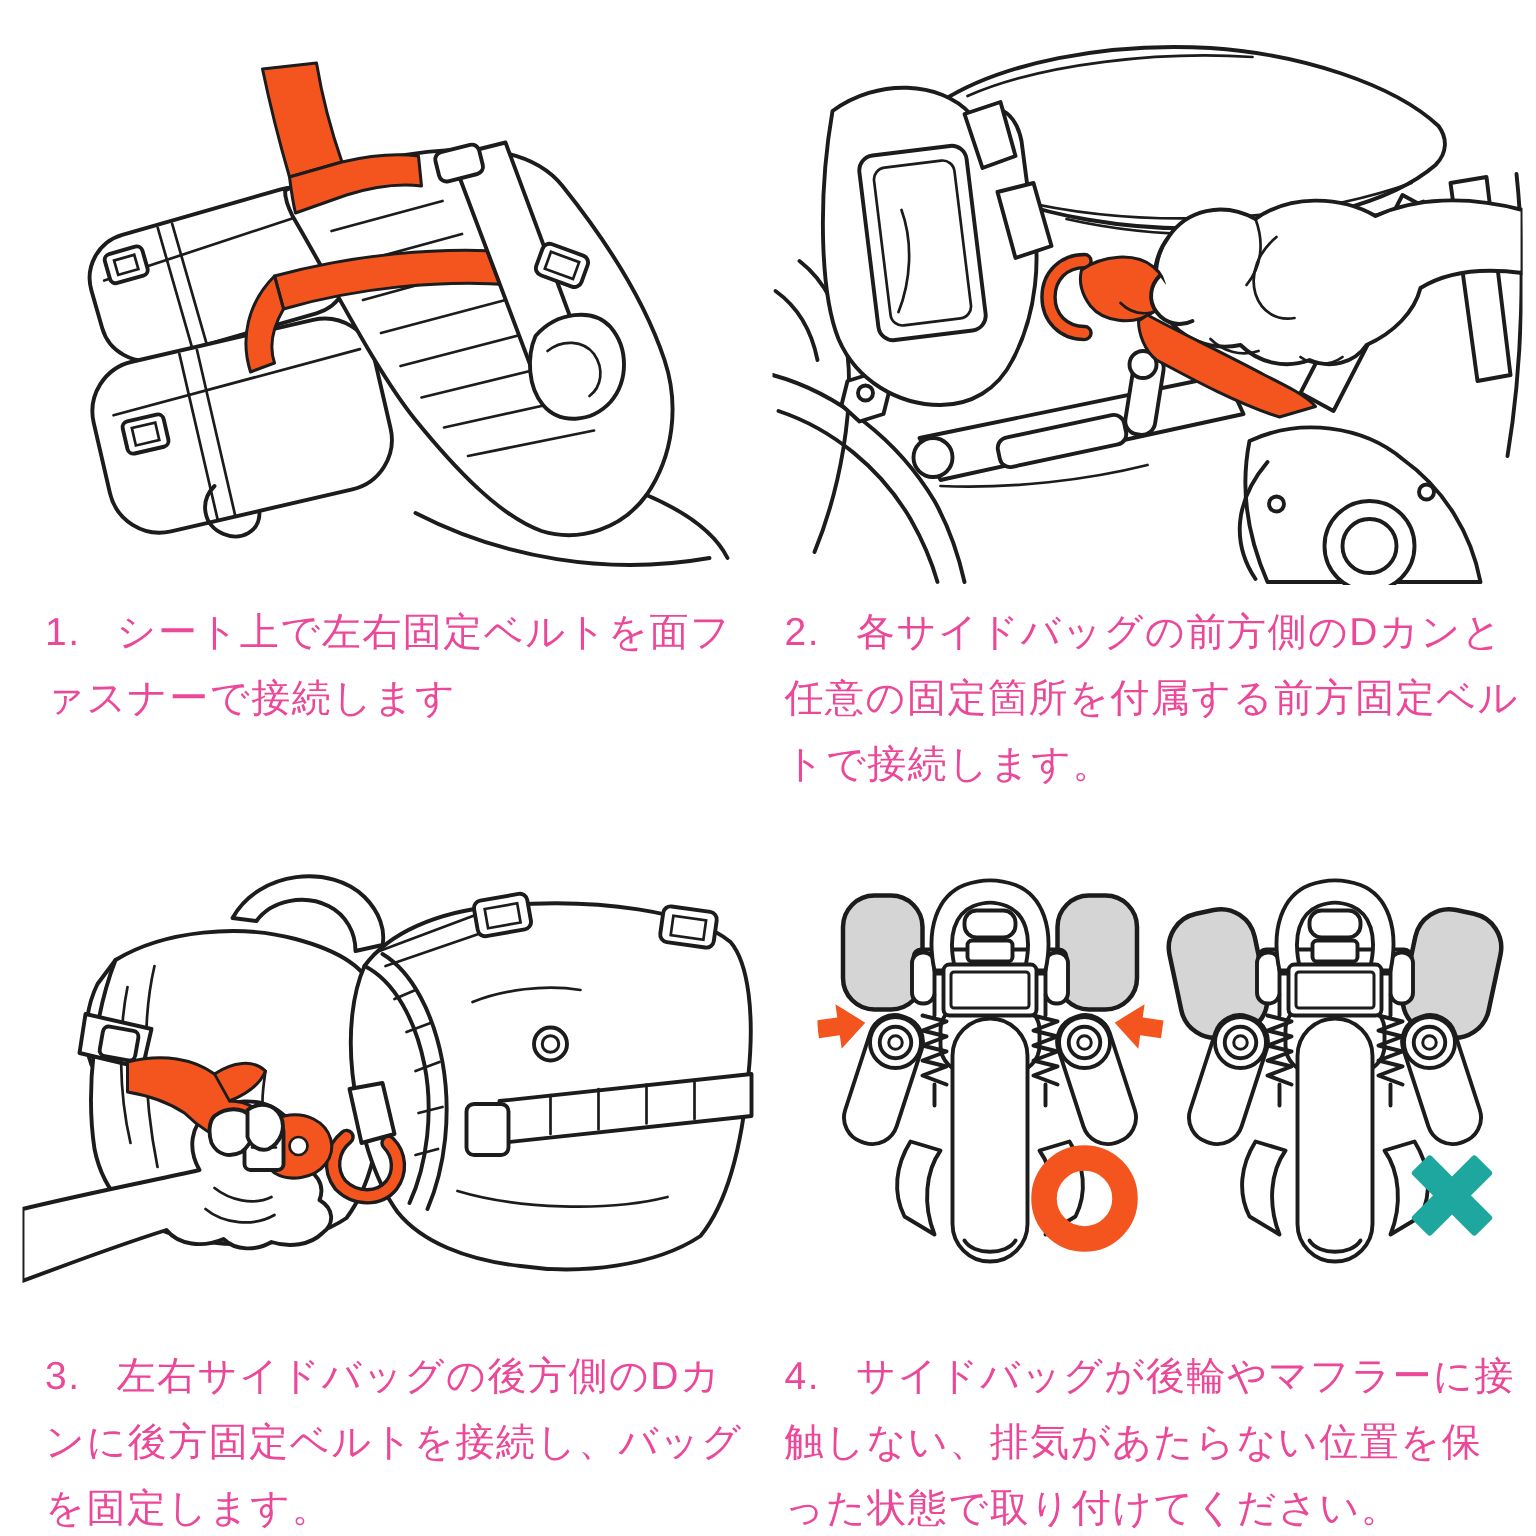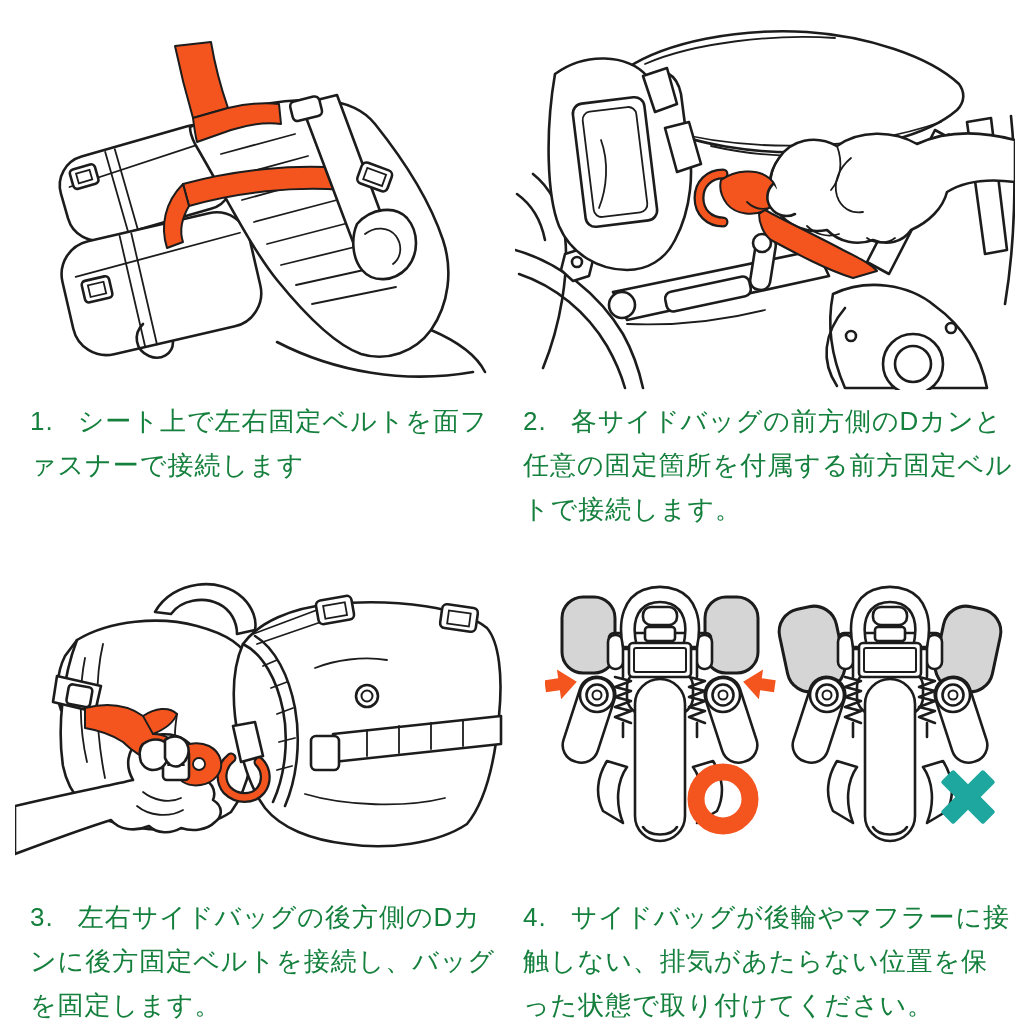--- a/index.html
+++ b/index.html
@@ -1,20 +1,20 @@
 <!DOCTYPE html>
 <html><head>
 <meta charset="utf-8">
 <style>
   html,body{margin:0;padding:0;background:#ffffff;}
   .page{position:relative;width:1024px;height:1024px;background:#ffffff;overflow:hidden;
         font-family:"Liberation Sans","DejaVu Sans",sans-serif;color:#1c1c1c;}
   .fig{position:absolute;}
   svg{display:block;}
-  .caption{position:absolute;margin:0;font-size:26px;line-height:44px;letter-spacing:1px;color:#15803d;}
+  .caption{position:absolute;margin:0;font-size:26px;line-height:44px;letter-spacing:1px;color:#ec4899;}
   .caption .num{margin-right:24px;}
   
   .ln{fill:none;stroke:#1c1c1c;stroke-width:2.6;stroke-linecap:round;stroke-linejoin:round;}
   .thin{fill:none;stroke:#1c1c1c;stroke-width:1.8;stroke-linecap:round;stroke-linejoin:round;}
   .wh{fill:#ffffff;stroke:#1c1c1c;stroke-width:2.6;stroke-linecap:round;stroke-linejoin:round;}
   .or{fill:#f4551e;stroke:#1c1c1c;stroke-width:2;stroke-linejoin:round;}
   .gray{fill:#d5d5d5;stroke:#1c1c1c;stroke-width:3;stroke-linejoin:round;}
   #fig1{left:25px;top:12px;}
   #fig2{left:515px;top:12px;}
   #fig3{left:15px;top:548px;}

